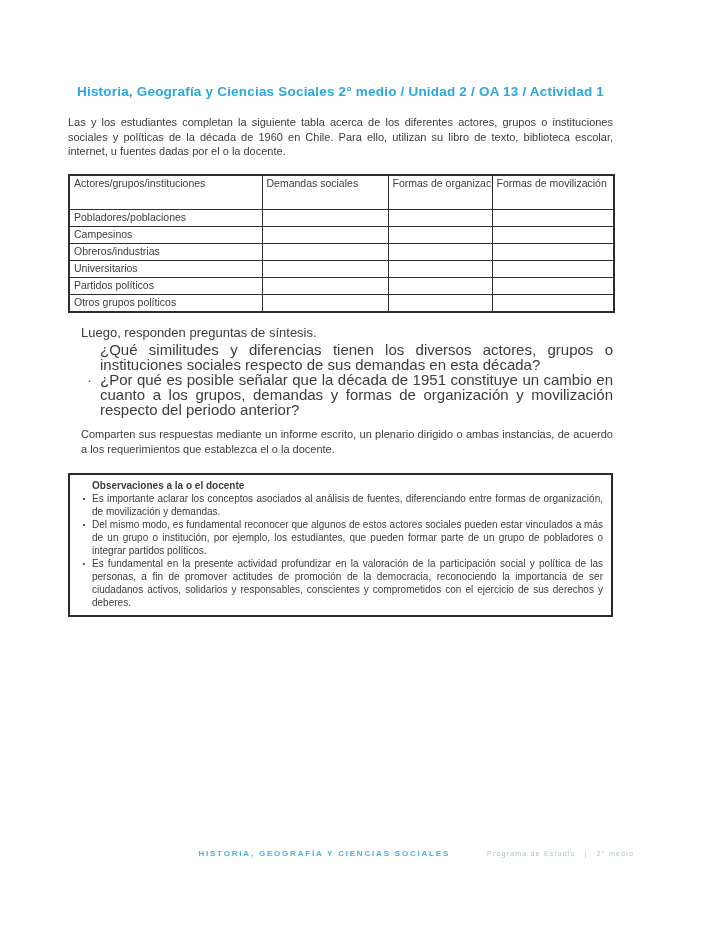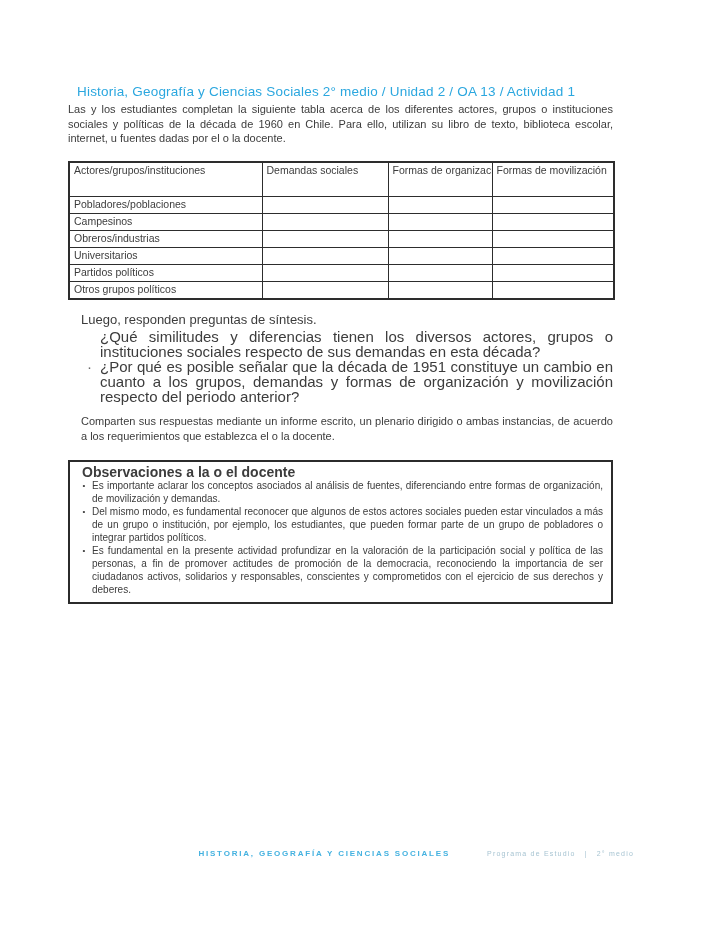--- a/index.html
+++ b/index.html
@@ -17,28 +17,28 @@
     position:relative;
     overflow:hidden;
   }
   .page{
     position:relative;
     width:720px;height:932px;
     padding:84px 107px 0 68px;
   }
   .doc-title{
     font-size:13.5px;
-    font-weight:normal;
+    font-weight:bold;
     color:var(--title_blue);
     margin-left:9px;
     letter-spacing:.2px;
     white-space:nowrap;
   }
   .intro{
-    margin-top:3px;
+    margin-top:16px;
     font-size:11px;
     line-height:14.6px;
     text-align:justify;
   }
   table.activity{
     margin-top:15px;
     width:545px;
     border-collapse:collapse;
     table-layout:fixed;
     border:2px solid var(--table_border);
@@ -86,24 +86,24 @@
     line-height:15px;
     text-align:justify;
   }
   .obs-box{
     margin-top:14px;
     width:545px;
     border:2px solid #2b2b2b;
     padding:4px 8px 6px 6px;
   }
   .obs-title{
-    font-size:14px;
+    font-size:10px;
     font-weight:bold;
     line-height:13px;
-    margin-left:6px;
+    margin-left:16px;
   }
   .obs-item{
     display:flex;
     font-size:10px;
     line-height:13px;
   }
   .obs-marker{
     flex:0 0 16px;
     width:16px;
     text-align:center;

